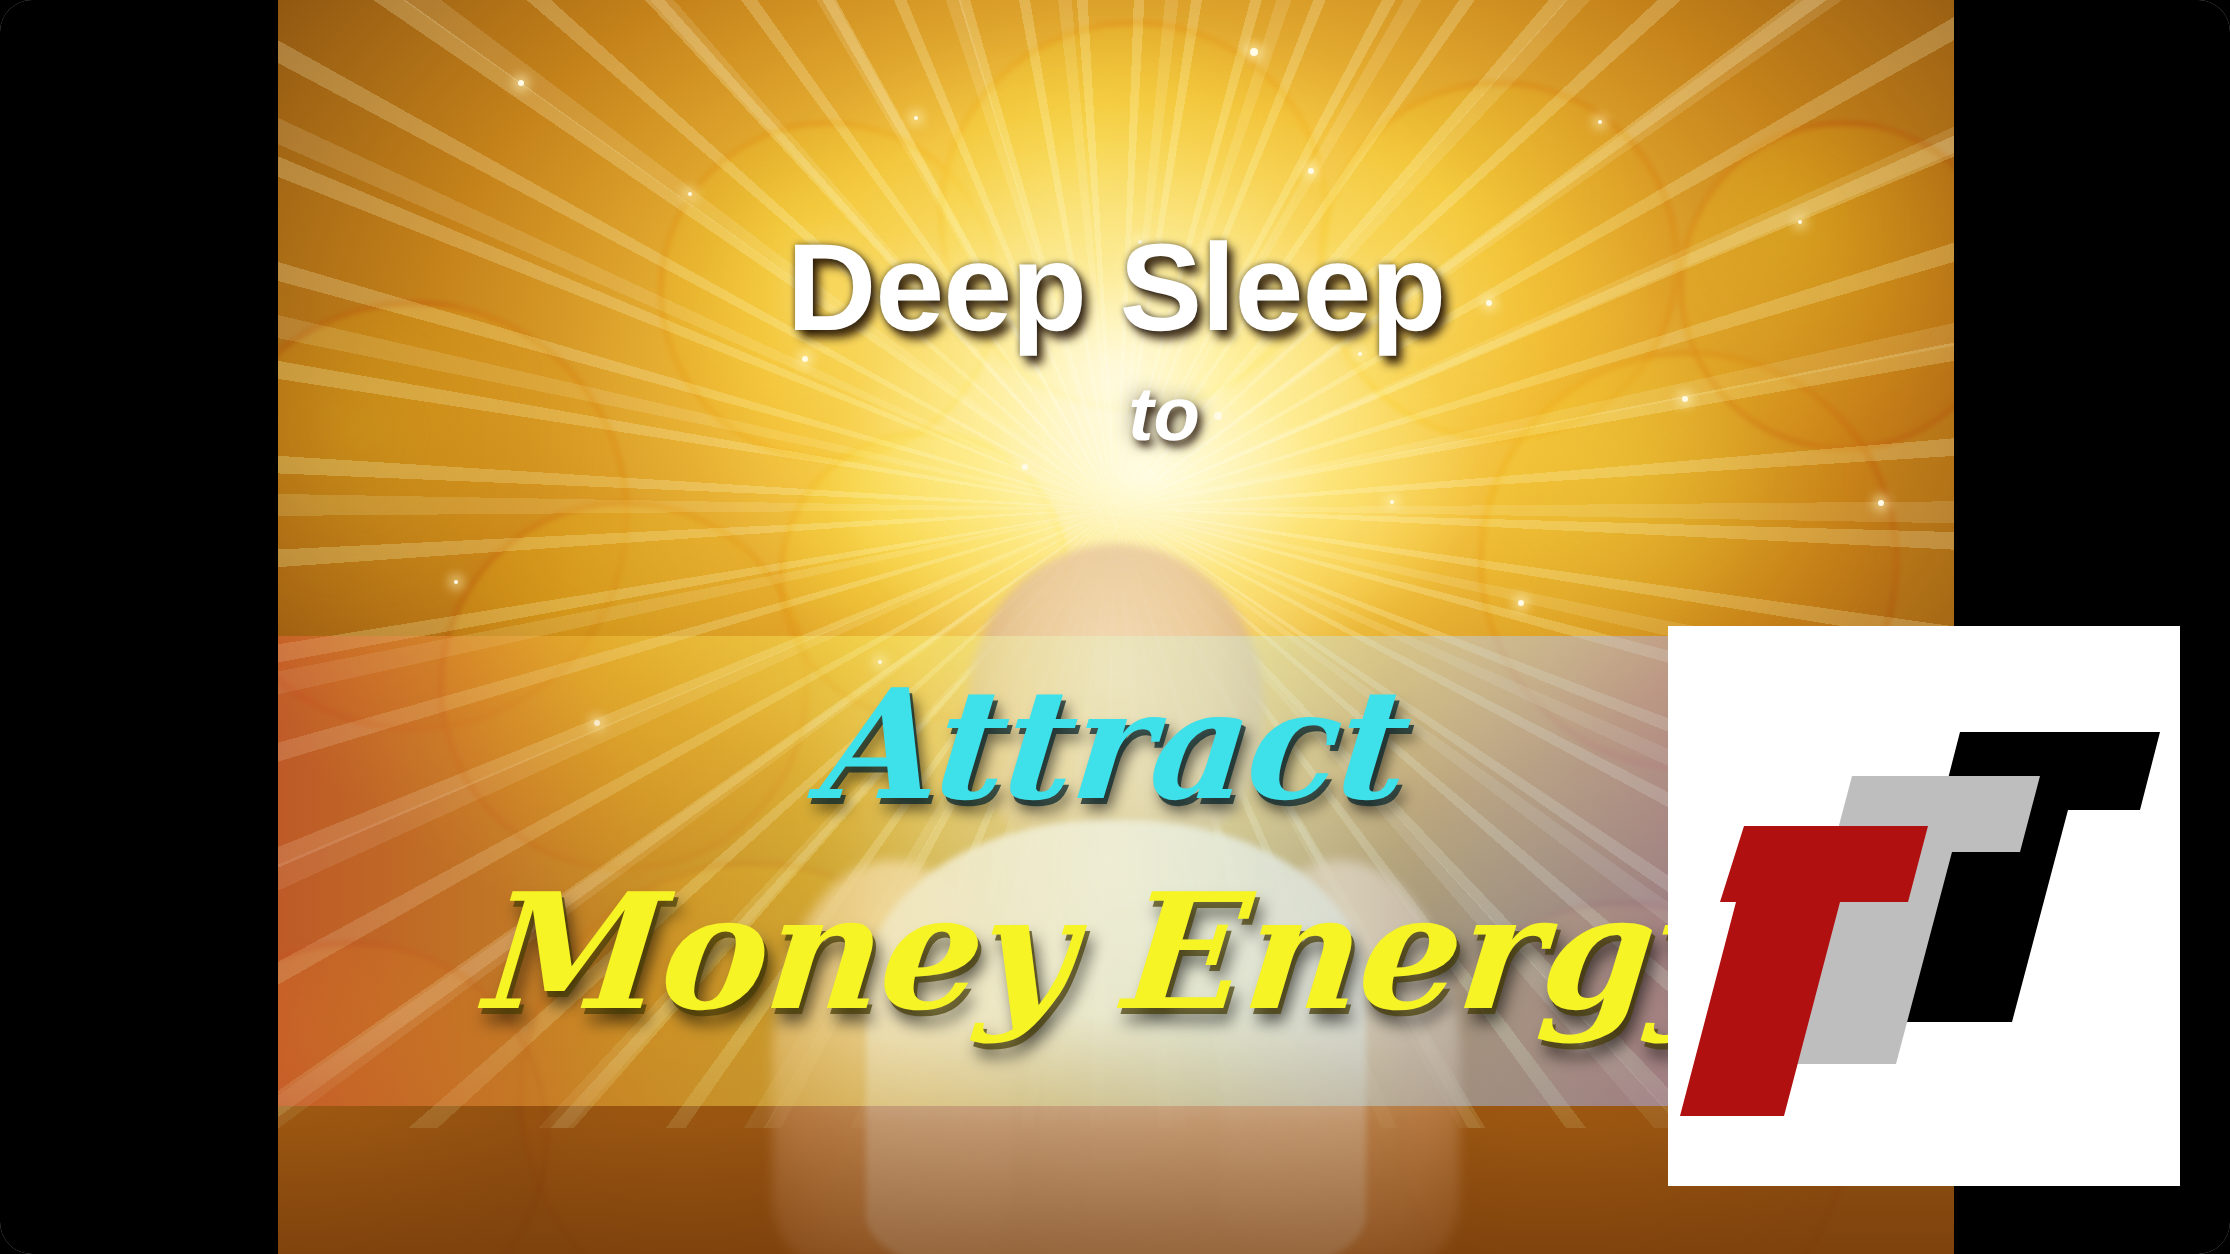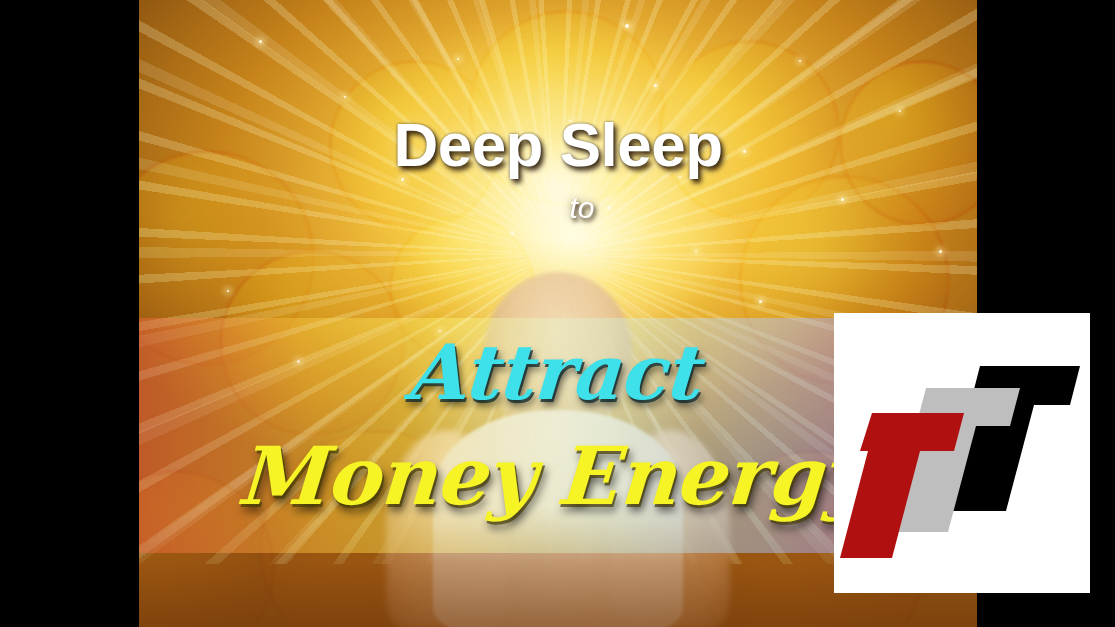--- a/index.html
+++ b/index.html
@@ -200,23 +200,23 @@
     line-height: 74px;
     color: #ffffff;
     letter-spacing: -0.5px;
     text-shadow:
       0 0 3px rgba(0,0,0,0.55),
       3px 4px 5px rgba(30,12,0,0.85),
       0 0 18px rgba(255,245,200,0.35);
   }
   .title-to {
     font-family: "Liberation Sans", sans-serif;
-    font-weight: 400;
+    font-weight: 700;
     font-style: italic;
-    font-size: 30px;
+    font-size: 38px;
     line-height: 48px;
     color: #ffffff;
     text-shadow: 2px 3px 4px rgba(30,12,0,0.85), 0 0 10px rgba(0,0,0,0.4);
     margin-top: 2px;
     padding-left: 48px;
   }
 
   .script {
     position: absolute;
     left: 0; right: 0;
@@ -262,21 +262,21 @@
   }
   #logo-card svg { display: block; }
 
   
   .bar-left  { position:absolute; left:0;   top:0; width:139px; height:627px; background:#000; }
   .bar-right { position:absolute; left:977px; top:0; width:138px; height:627px; background:#000; }
 </style>
 </head>
 <body>
 
-<div id="stage" style="background: #a3a3a3;">
+<div id="stage" style="background: #a3a3a3; border-radius: 16px;">
 
   <div id="content">
 
     <div class="bg-base2"></div>
     <div class="rays"></div>
     <div class="rays2"></div>
 
     <div class="coins">
       <div class="coin" style="left:-40px;  top:150px; width:210px; height:210px;"></div>
       <div class="coin" style="left:80px;   top:250px; width:180px; height:180px;"></div>

